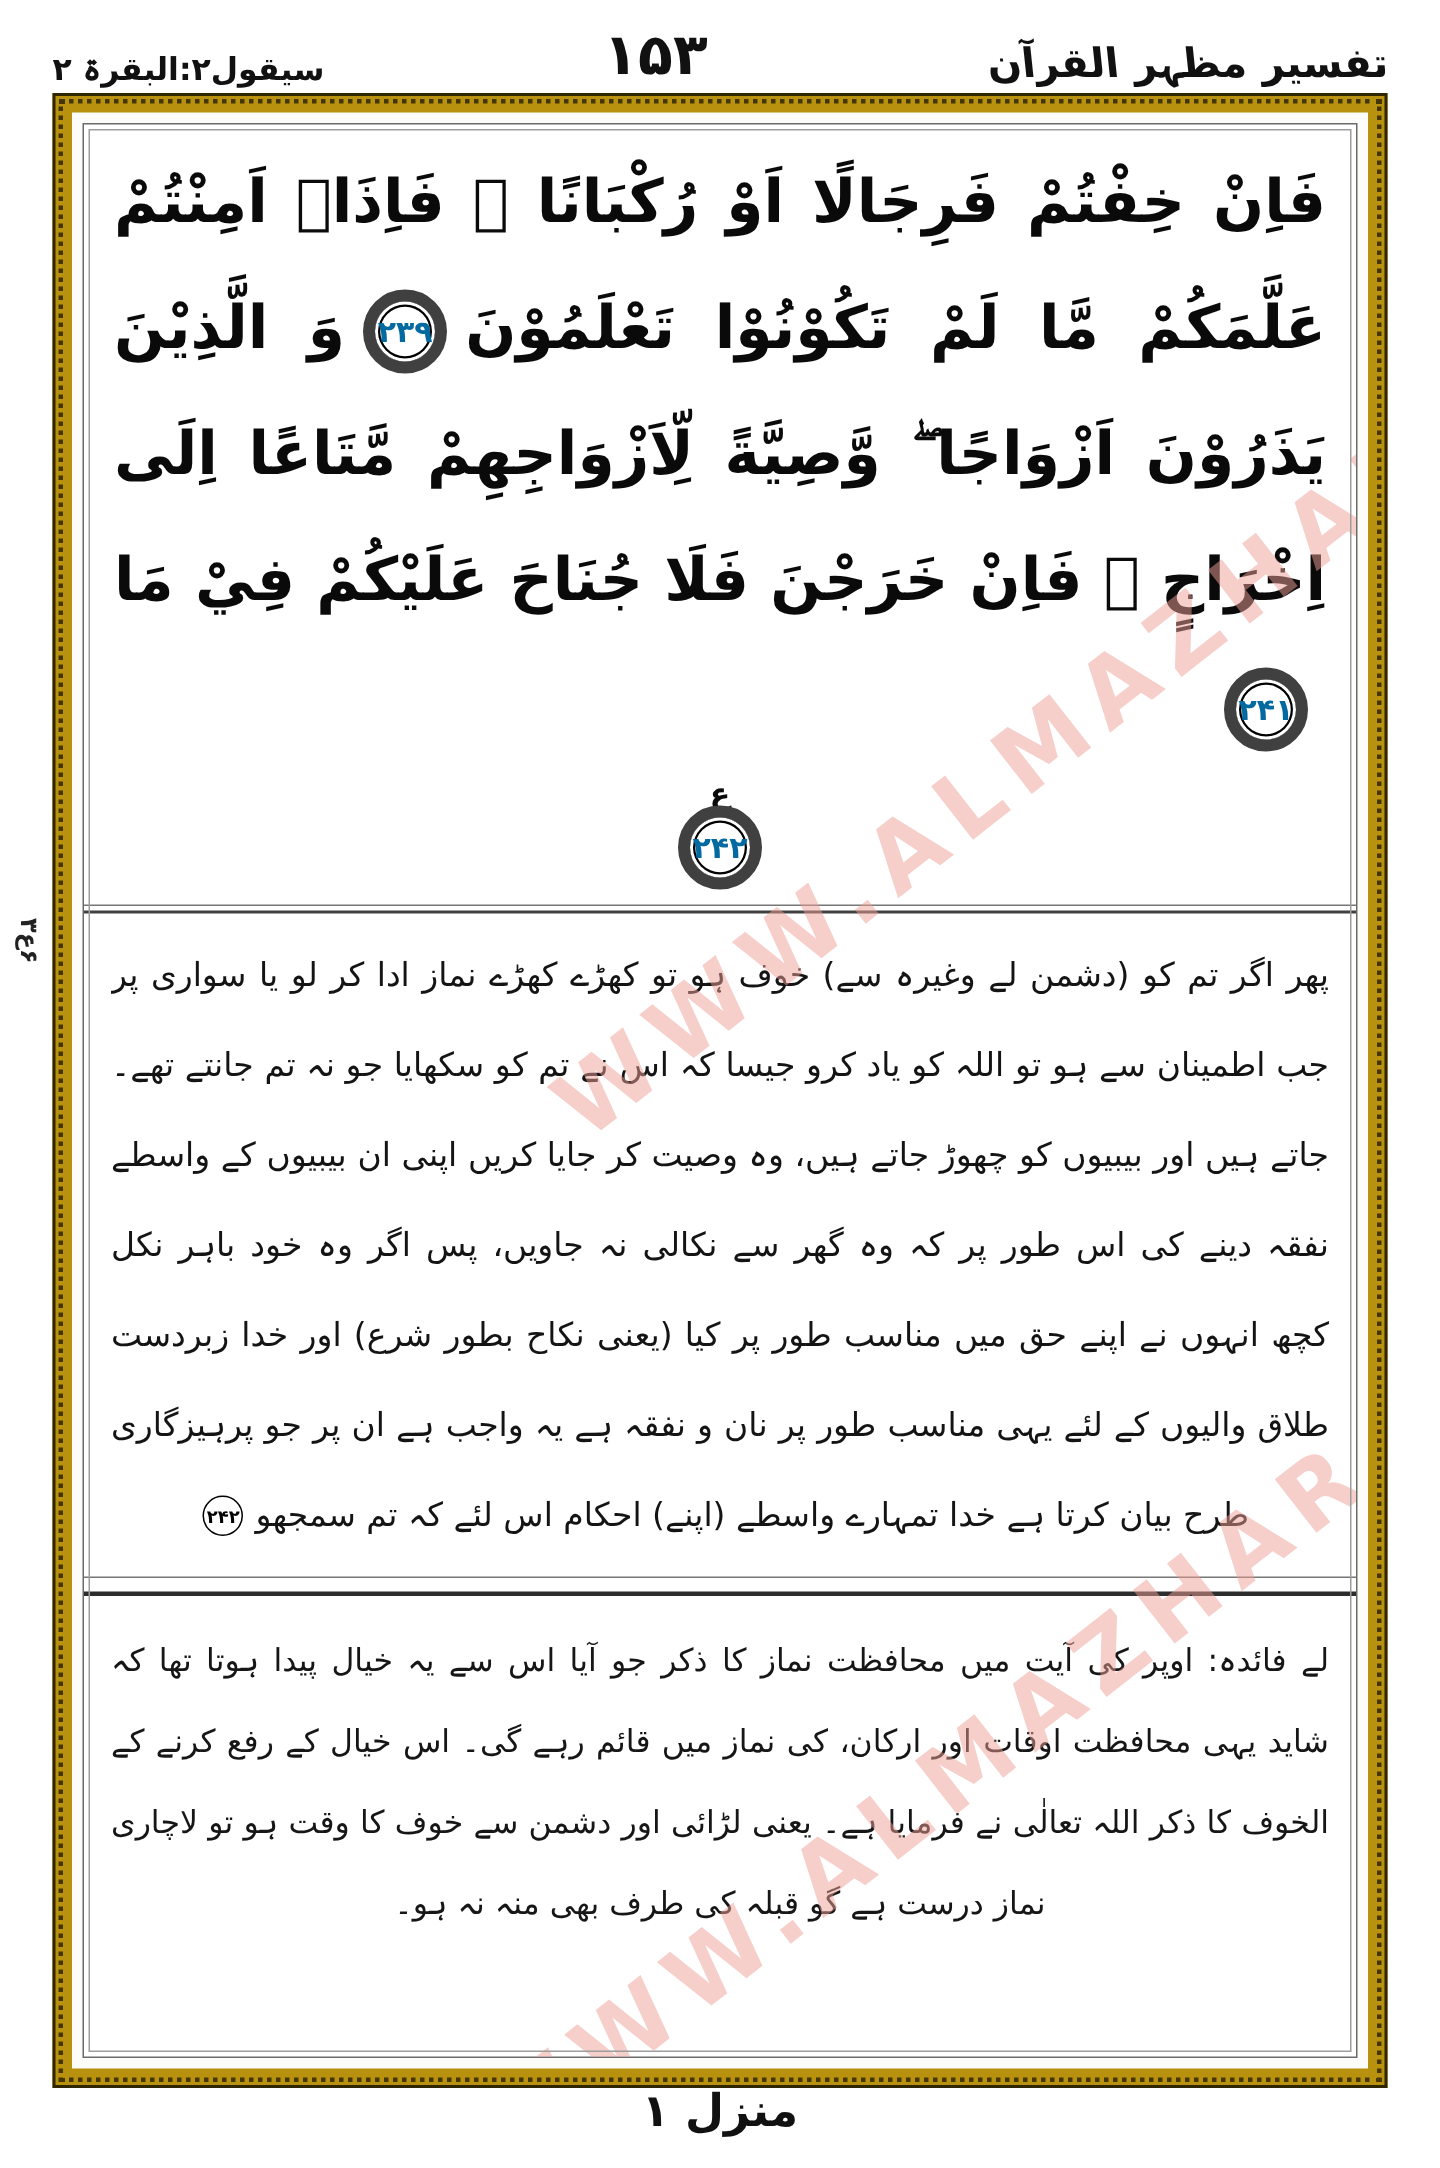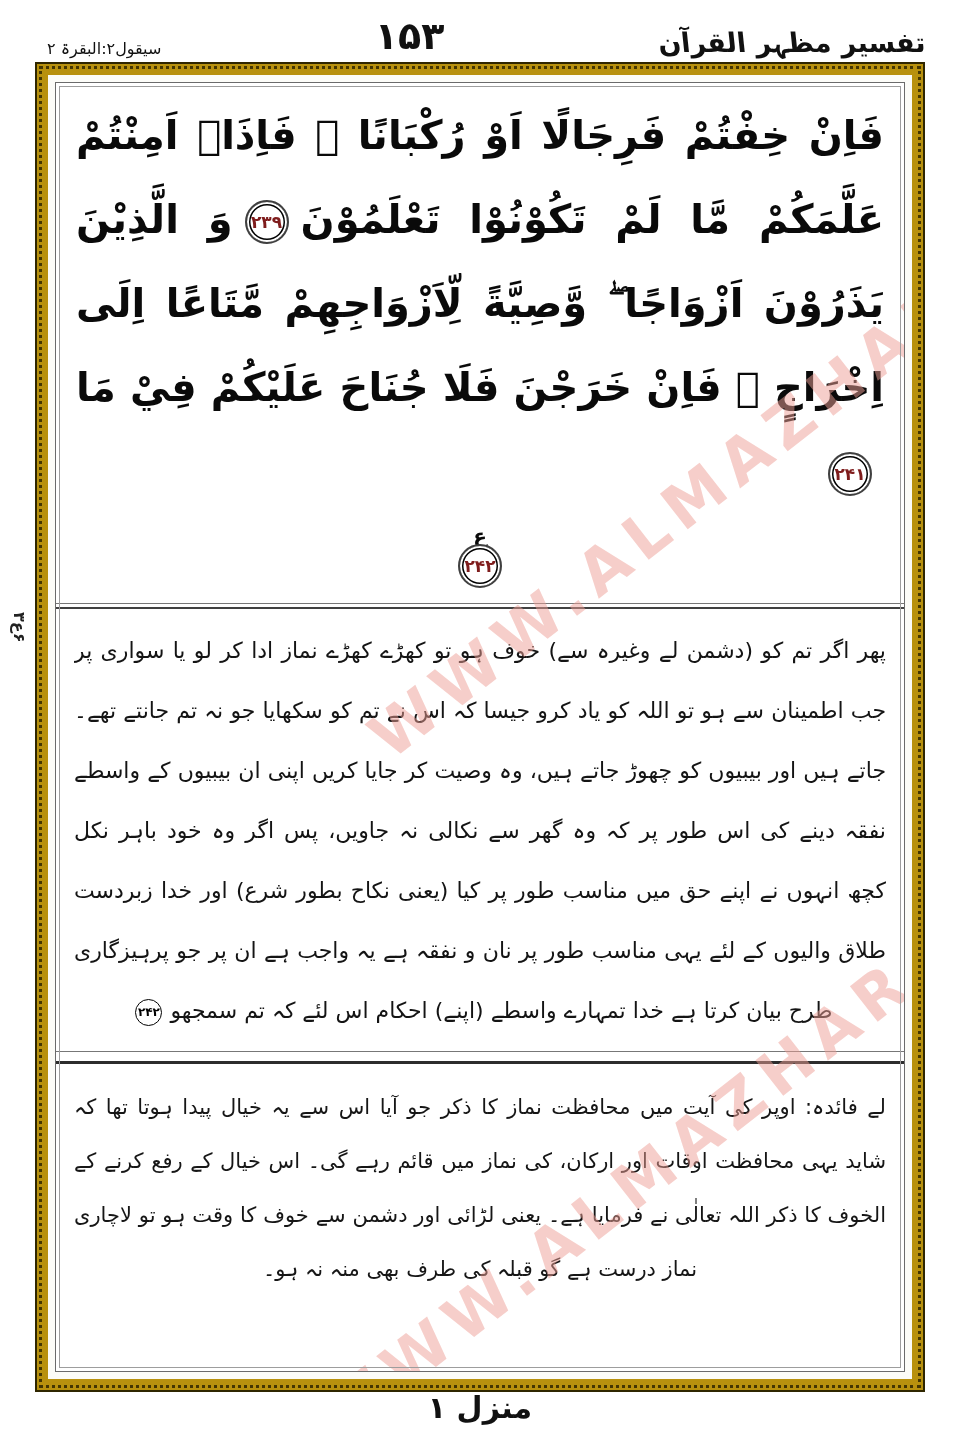--- a/index.html
+++ b/index.html
@@ -10,21 +10,21 @@
     direction:rtl;
   }
   
   .header-row{
     position:absolute;top:12px;right:35px;left:35px;height:46px;
     display:flex;justify-content:space-between;align-items:flex-end;
     direction:rtl;color:#111;
   }
   .hdr-right{font-size:27px;font-weight:bold;transform:skewX(6deg);}
   .hdr-center{font-size:38px;font-weight:bold;letter-spacing:2px;}
-  .hdr-left{font-size:16px;font-weight:normal;margin-left:12px;}
+  .hdr-left{font-size:21px;font-weight:bold;}
   
   .frame{
     position:absolute;top:62px;right:35px;width:890px;height:1330px;
     box-sizing:border-box;
     background:#b8910e;
     border:2px solid #2f2600;
     padding:11px;
   }
   .frame-band-texture{
     position:absolute;inset:2px;pointer-events:none;
@@ -63,23 +63,23 @@
     font-size:21px;line-height:54px;height:54px;overflow:hidden;
     text-align:justify;text-align-last:justify;color:#161616;font-weight:500;
   }
   .foot-line.center{text-align-last:center;}
   
   .med-wrap{display:inline-flex;flex-direction:column;align-items:center;margin:0 12px;vertical-align:middle;}
   .ruku{font-size:20px;line-height:16px;font-weight:bold;}
   .medallion{
     display:inline-flex;align-items:center;justify-content:center;
     width:40px;height:40px;border-radius:50%;
-    border:2px solid #404040;
+    border:8px solid #404040;
     box-shadow:inset 0 0 0 2px #fff, inset 0 0 0 3.5px #000;
-    font-size:17px;font-weight:bold;line-height:1;color:#7f1d1d;background:#fff;
+    font-size:20px;font-weight:bold;line-height:1;color:#0369a1;background:#fff;
   }
   .medallion-sm{
     display:inline-flex;align-items:center;justify-content:center;
     width:25px;height:25px;border-radius:50%;
     border:1.5px solid #000;
     font-size:12px;font-weight:bold;line-height:1;color:#000;background:#fff;
     vertical-align:middle;
   }
   .med-wrap-sm{display:inline-flex;align-items:center;margin:0 8px;vertical-align:middle;}
   

